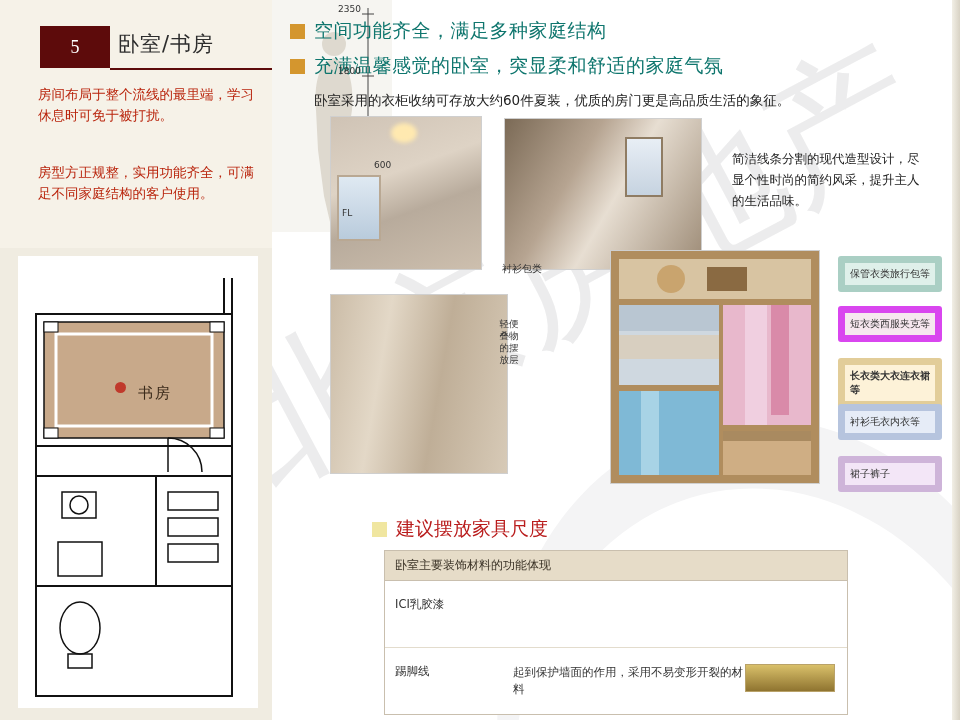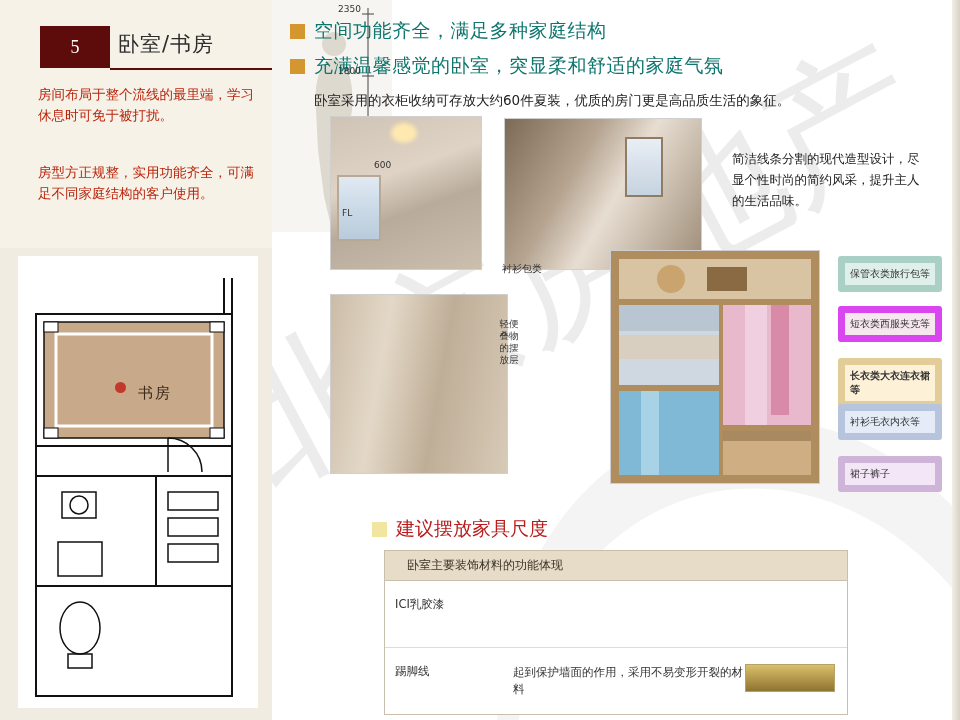--- a/index.html
+++ b/index.html
@@ -146,21 +146,21 @@
     color:#333;text-align:center;
   }
   .tick{position:absolute;font-size:9px;color:#333;}
 
   
   .tbl{
     position:absolute;left:112px;top:550px;width:462px;
     border:1px solid #c9bfae;background:#ffffff;font-size:11.5px;color:#333;
   }
   .tbl-head{
-    background:#e6dcc8;padding:6px 22px;font-size:12px;color:#3a3226;
+    background:#e6dcc8;padding:6px 10px;font-size:12px;color:#3a3226;
     border-bottom:1px solid #c9bfae;
   }
   .tbl-row{display:flex;padding:16px 10px;border-bottom:1px solid #e3dccd;min-height:34px;}
   .tbl-row:last-child{border-bottom:none;}
   .tc1{width:118px;}
   .tc2{flex:1;line-height:17px;}
   .tc3{width:92px;}
   .swatch{width:88px;height:26px;background:linear-gradient(180deg,#d9c06a,#8f7430);
     border:1px solid #b9a269;}
 

